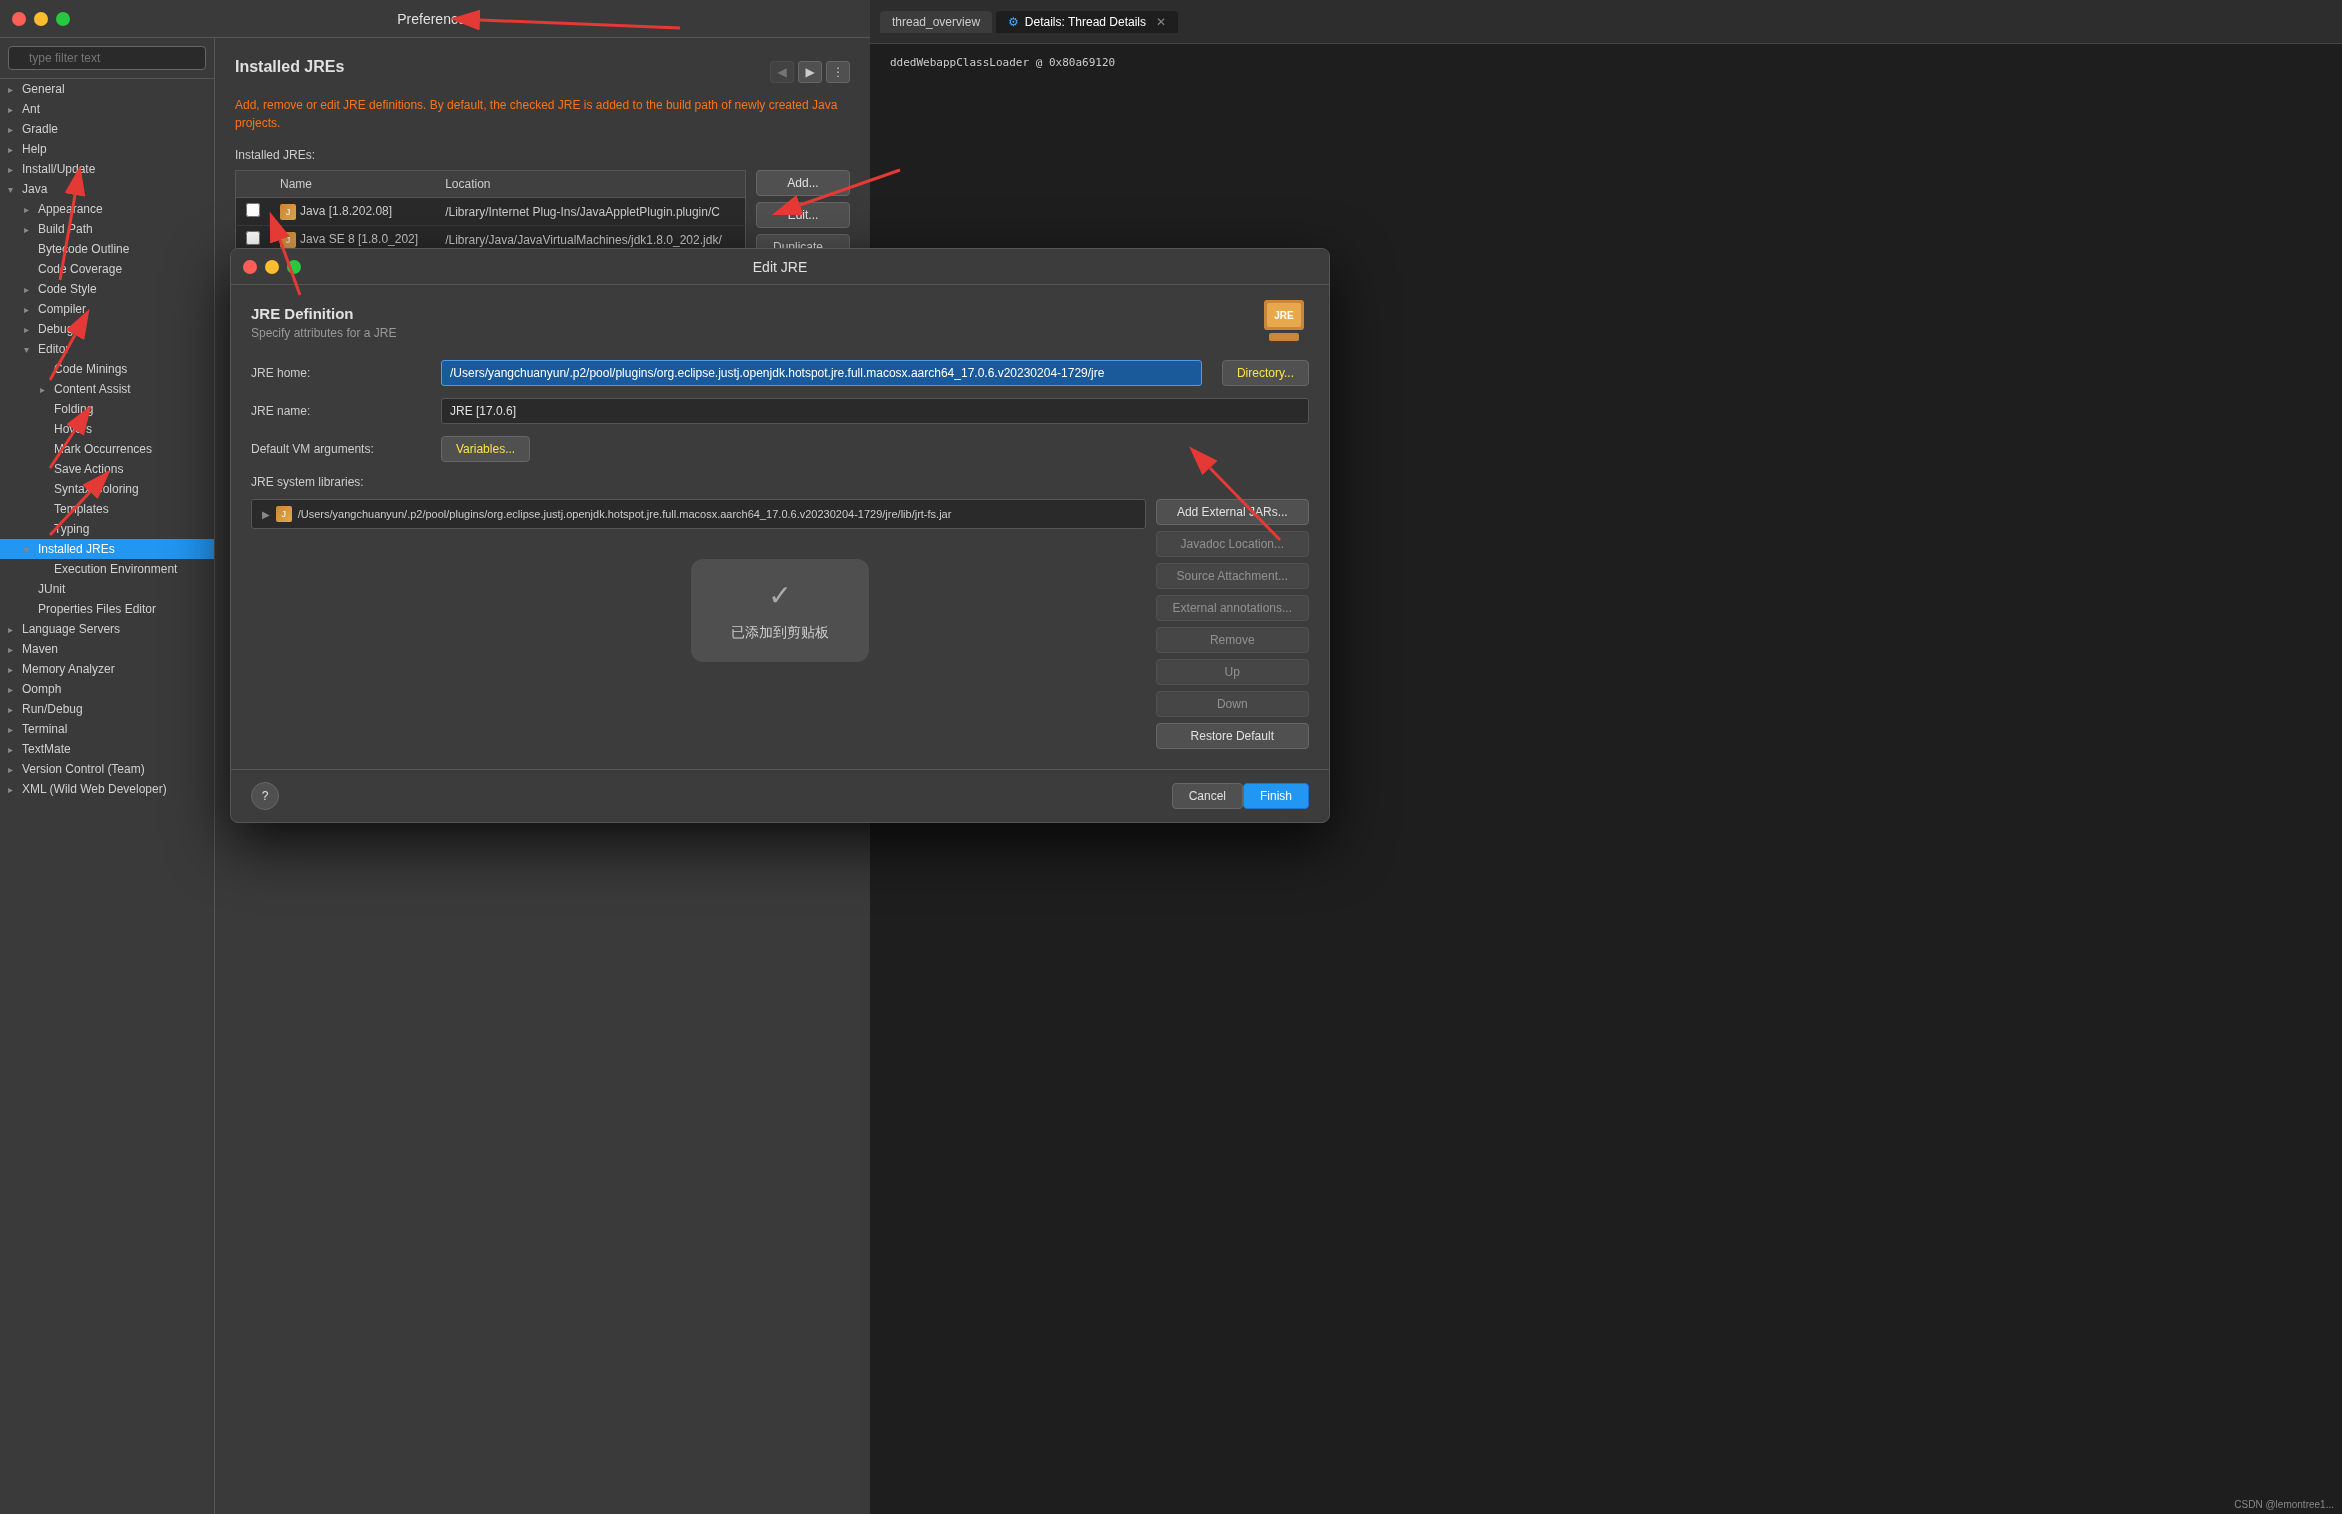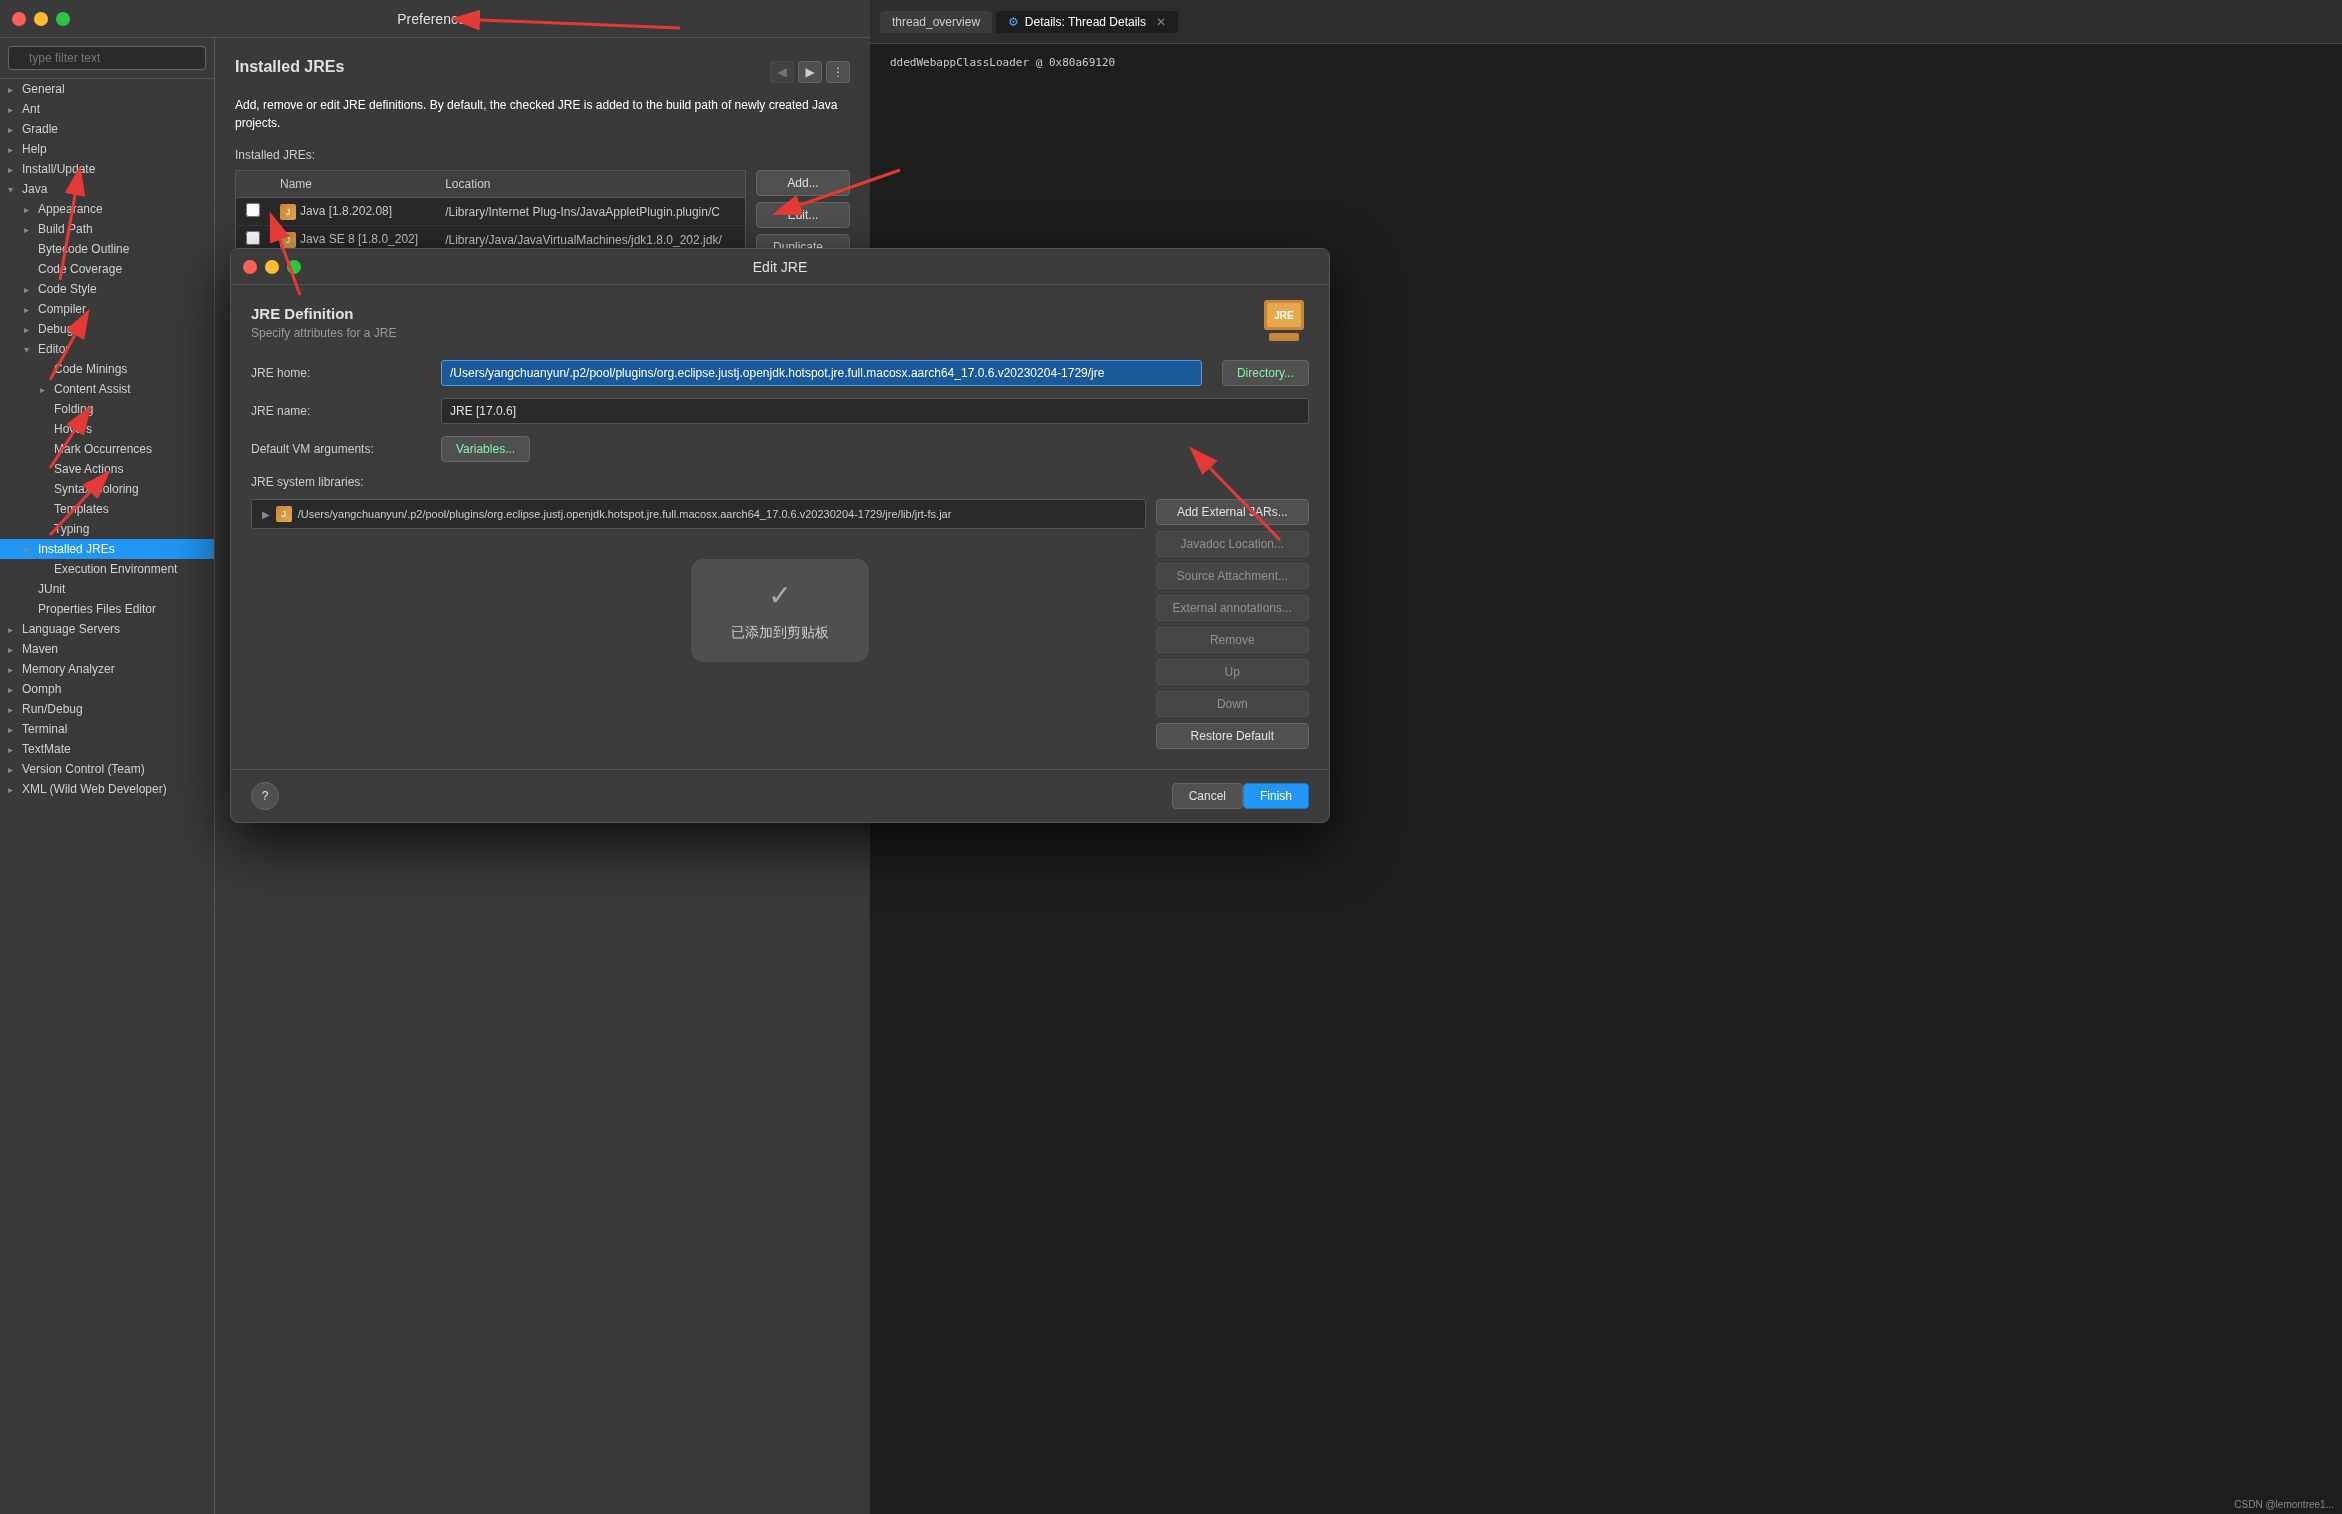--- a/index.html
+++ b/index.html
@@ -195,21 +195,21 @@
 
     .panel-title {
       font-size: 16px;
       font-weight: 600;
       color: #e0e0e0;
       margin-bottom: 10px;
     }
 
     .panel-desc {
       font-size: 12px;
-      color: #ffffff;
+      color: #f97316;
       margin-bottom: 16px;
       line-height: 1.5;
     }
 
     .panel-subtitle {
       font-size: 12px;
       color: #ccc;
       margin-bottom: 8px;
     }
 
@@ -409,21 +409,21 @@
       color: #e0e0e0;
     }
 
     .form-btn {
       padding: 5px 14px;
       border-radius: 4px;
       font-size: 12px;
       cursor: pointer;
       border: 1px solid #666;
       background: #505050;
-      color: #86efac;
+      color: #fde047;
       flex-shrink: 0;
       text-align: center;
     }
 
     .system-libs-table {
       width: 100%;
       background: #2a2a2a;
       border: 1px solid #555;
       border-radius: 3px;
       margin-bottom: 10px;

